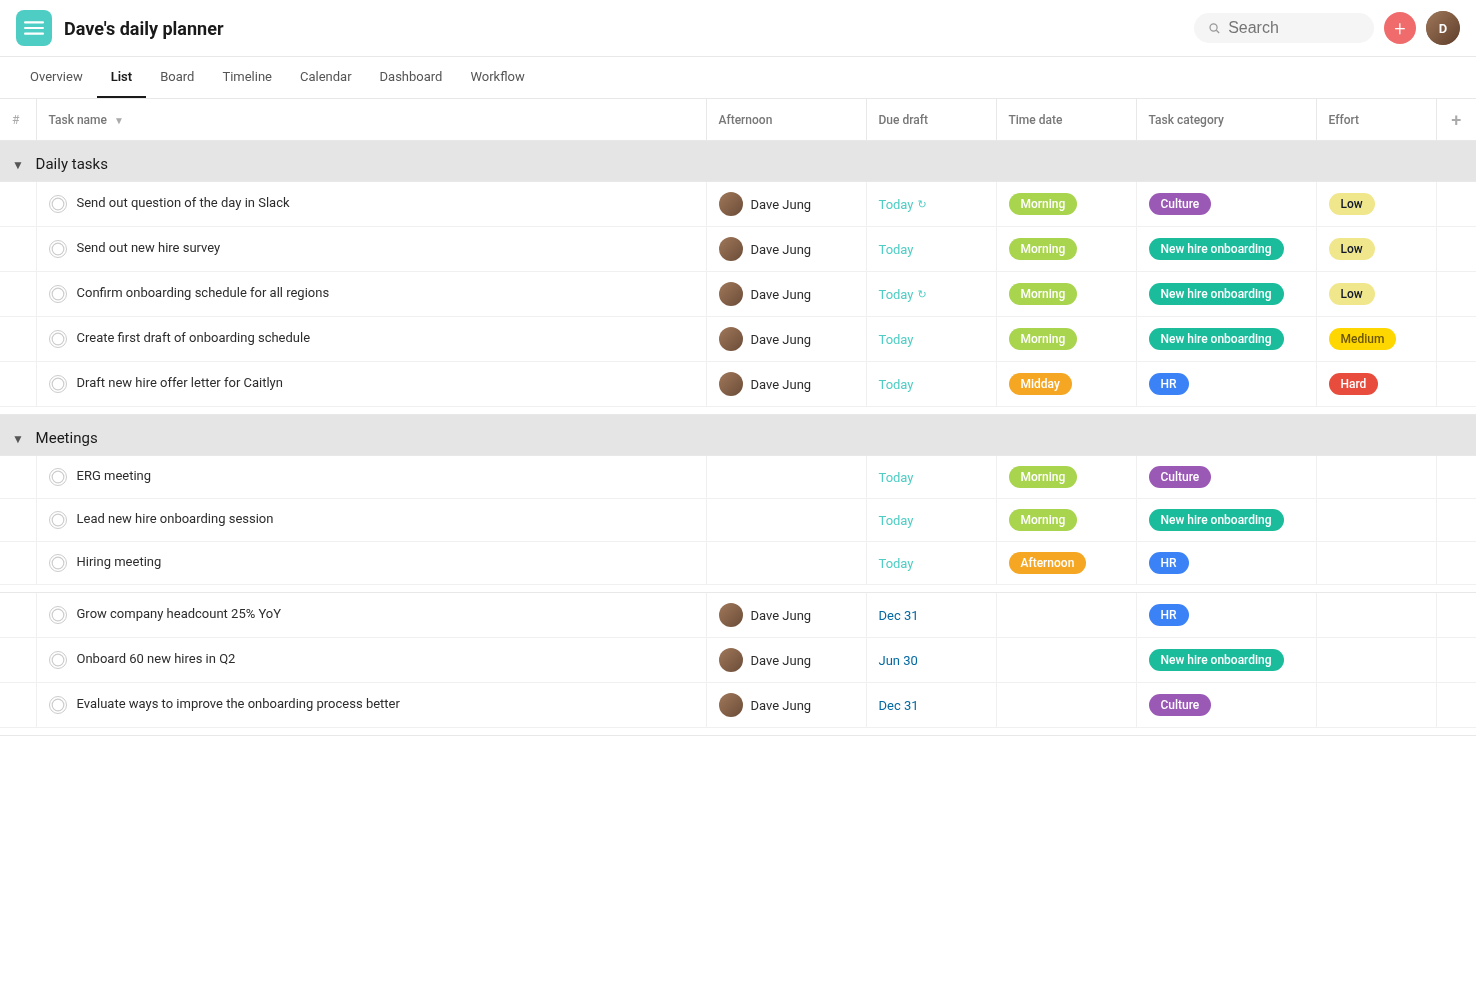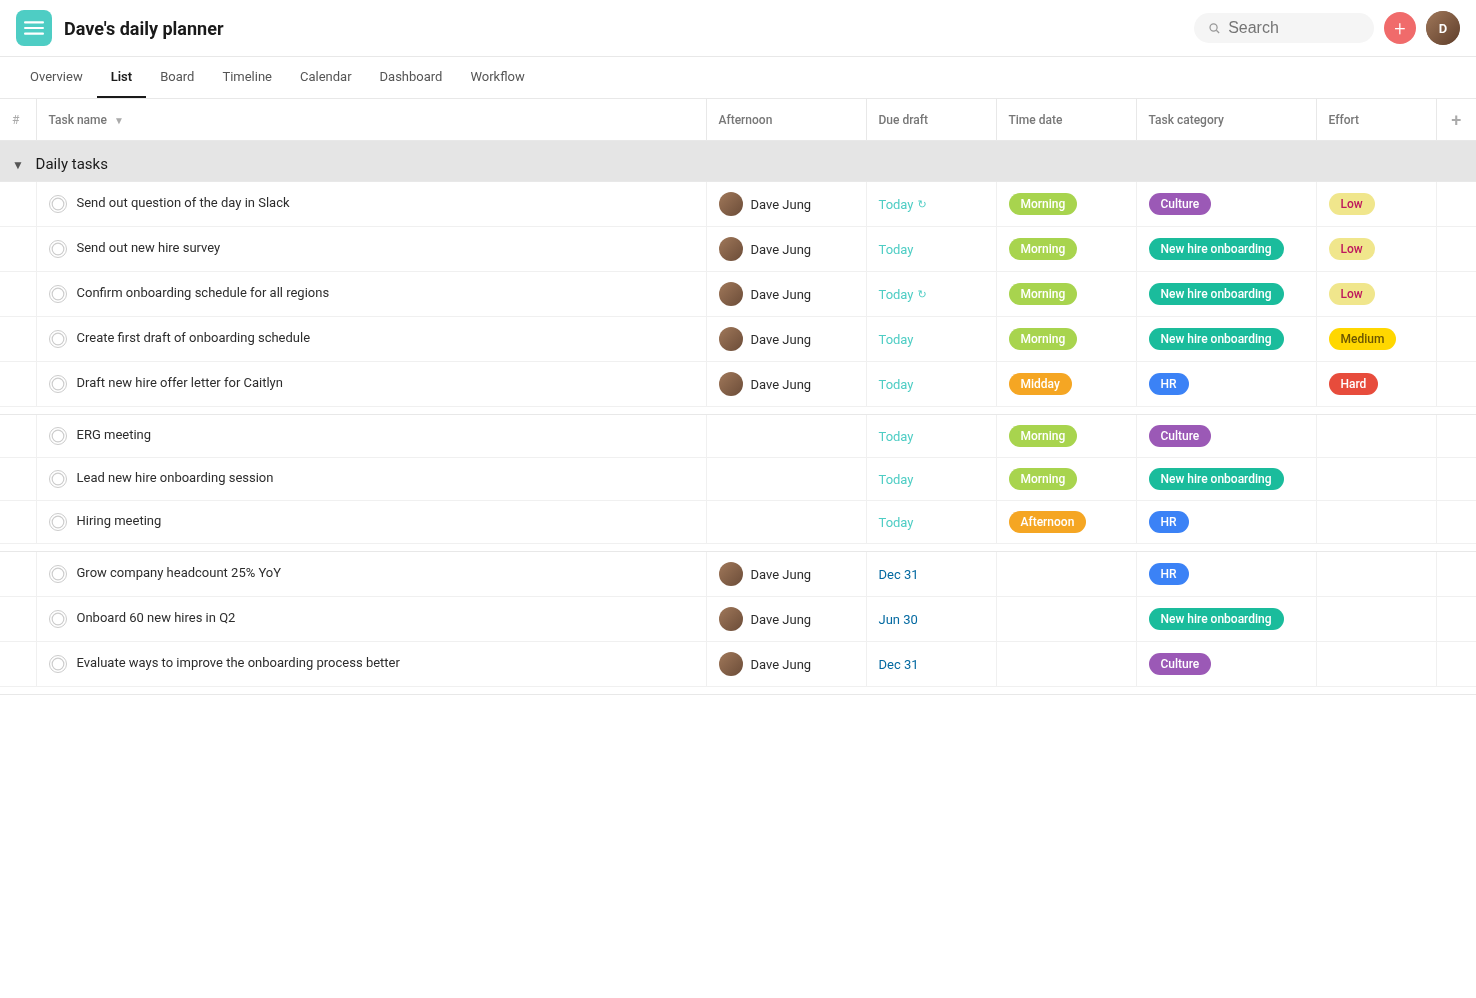--- a/index.html
+++ b/index.html
@@ -92,21 +92,21 @@
       font-size: 12px;
       font-weight: 500;
       white-space: nowrap;
     }
     .badge-morning { background: #a8d44e; color: #fff; }
     .badge-midday { background: #f5a623; color: #fff; }
     .badge-afternoon { background: #f5a623; color: #fff; }
     .badge-culture { background: #9b59b6; color: #fff; }
     .badge-newhire { background: #1abc9c; color: #fff; }
     .badge-hr { background: #3b82f6; color: #fff; }
-    .badge-low { background: #f0e68c; color: #be185d; }
+    .badge-low { background: #f0e68c; color: #0f172a; }
     .badge-medium { background: #ffd700; color: #6b5500; }
     .badge-hard { background: #e74c3c; color: #fff; }
 
     .spacer-row td { height: 8px; background: #fff; border-bottom: 1px solid #e8e8e8; }
 
     
     .sort-icon { font-size: 10px; color: #aaa; margin-left: 4px; }
 
     
     .add-col-btn { color: #aaa; font-size: 18px; cursor: pointer; text-align: center; }
@@ -328,20 +328,26 @@
       </span>
           </td>
           <td><span class="badge badge-midday">Midday</span></td>
           <td><span class="badge badge-hr">HR</span></td>
           <td><span class="badge badge-hard">Hard</span></td>
           <td></td>
         </tr>
         <tr class="spacer-row">
           <td colspan="8"></td>
         </tr>
+        <tr class="section-row">
+          <td colspan="8">
+    <span class="section-toggle">▼</span>
+    Meetings
+  </td>
+        </tr>
         <tr class="data-row">
           <td style="color: rgb(187, 187, 187); font-size: 12px; text-align: center;"></td>
           <td>
             <div class="task-cell">
       <div class="check-icon">
         <svg width="14" height="14" viewBox="0 0 24 24" fill="none" stroke="#ccc" stroke-width="2">
                   <circle cx="12" cy="12" r="10"></circle>
                 </svg>
       </div>
       <span class="task-name">ERG meeting</span>

